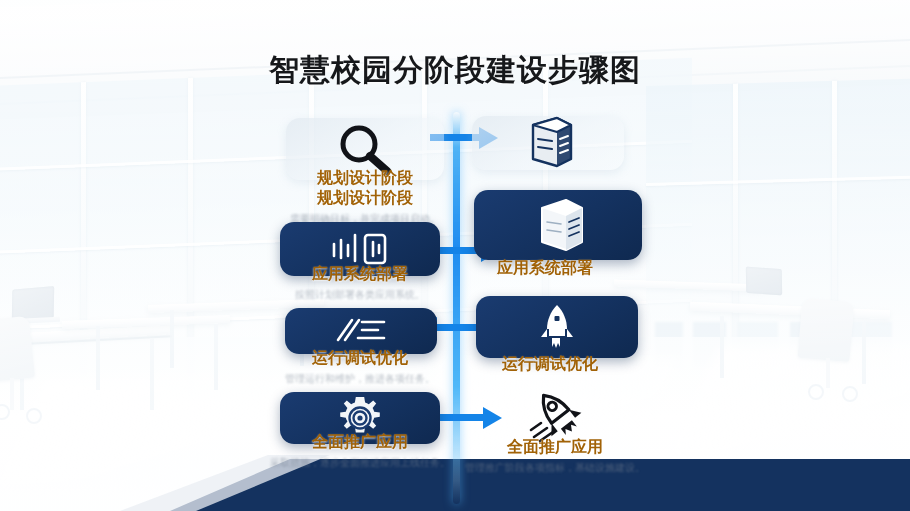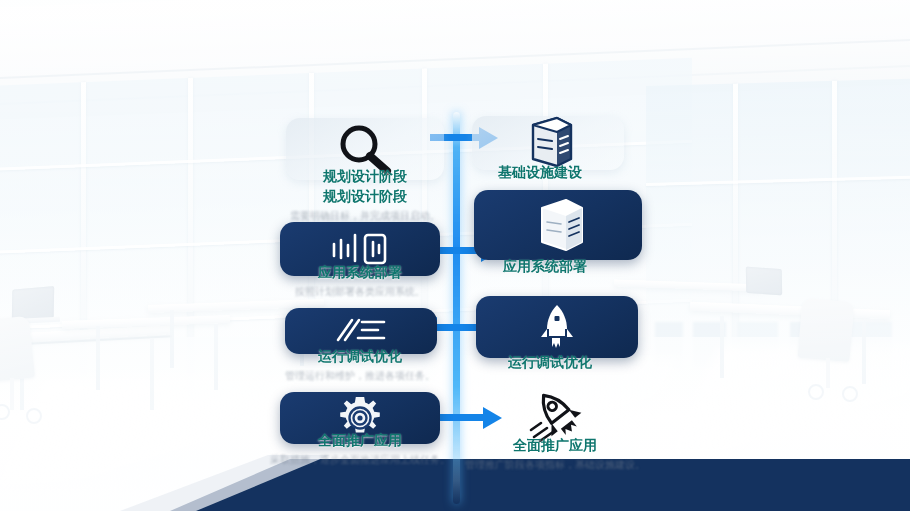--- a/index.html
+++ b/index.html
@@ -248,23 +248,23 @@
     box-shadow: 0 3px 10px rgba(168,190,208,.22);
   }
   .card svg { display: block; }
 
   .cap {
     position: absolute;
     text-align: center;
     width: 230px;
   }
   .cap .cap-title {
-    font-size: 14px;
+    font-size: 16px;
     font-weight: bold;
-    color: #0f766e;
+    color: #a16207;
     text-shadow: 0 1px 2px rgba(255,255,255,.85);
     white-space: nowrap;
   }
   .cap .cap-sub {
     margin-top: 3px;
     font-size: 10px;
     color: rgba(120,132,145,.55);
     filter: blur(.9px);
     white-space: nowrap;
   }
@@ -338,20 +338,21 @@
     <div class="laptop-screen" style="left:746px;top:268px;width:36px;height:26px;transform:rotate(4deg) skewX(5deg);"></div>
 
     <div class="wash"></div>
   </div>
 
   <svg class="navy-band" viewBox="0 0 910 56" preserveAspectRatio="none">
     <polygon points="170,56 290,4 910,4 910,56" fill="#14325f"></polygon>
     <polygon points="120,56 268,0 330,0 196,56" fill="#e9eef3" opacity="0.75"></polygon>
   </svg>
 
+  <div class="title">智慧校园分阶段建设步骤图</div>
 
   <div class="spine"></div>
 
   <div class="arrow right" style="left:430px;top:132px;width:68px;">
     <div class="shaft"></div>
     <div class="head"></div>
   </div>
 
   <div class="arrow right" style="left:426px;top:245px;width:74px;">
     <div class="shaft"></div>
@@ -440,24 +441,20 @@
         <line x1="41" y1="24" x2="49" y2="21"></line>
         <line x1="41" y1="31" x2="49" y2="28"></line>
         <line x1="41" y1="38" x2="49" y2="35"></line>
       </g>
       <g stroke="#14325f" stroke-width="2" stroke-linecap="round">
         <line x1="19" y1="24" x2="33" y2="26"></line>
         <line x1="19" y1="32" x2="33" y2="34"></line>
       </g>
     </svg>
   </div>
-  <div class="cap" style="left:425px;top:164px;">
-    <div class="cap-title">基础设施建设</div>
-    <div class="cap-sub"></div>
-  </div>
 
   <div class="card dark" style="left:474px;top:190px;width:168px;height:70px;">
     <svg width="64" height="58" viewBox="0 0 64 58">
       <polygon points="16,12 40,4 56,12 56,46 40,54 16,46" fill="#f3f6f9" stroke="#ffffff" stroke-width="2" stroke-linejoin="round"></polygon>
       <polygon points="16,12 40,4 56,12 40,20" fill="#ffffff"></polygon>
       <polygon points="40,20 56,12 56,46 40,54" fill="#dde5ed"></polygon>
       <g stroke="#14325f" stroke-width="1.8" stroke-linecap="round">
         <line x1="43" y1="26" x2="53" y2="22"></line>
         <line x1="43" y1="33" x2="53" y2="29"></line>
         <line x1="43" y1="40" x2="53" y2="36"></line>

